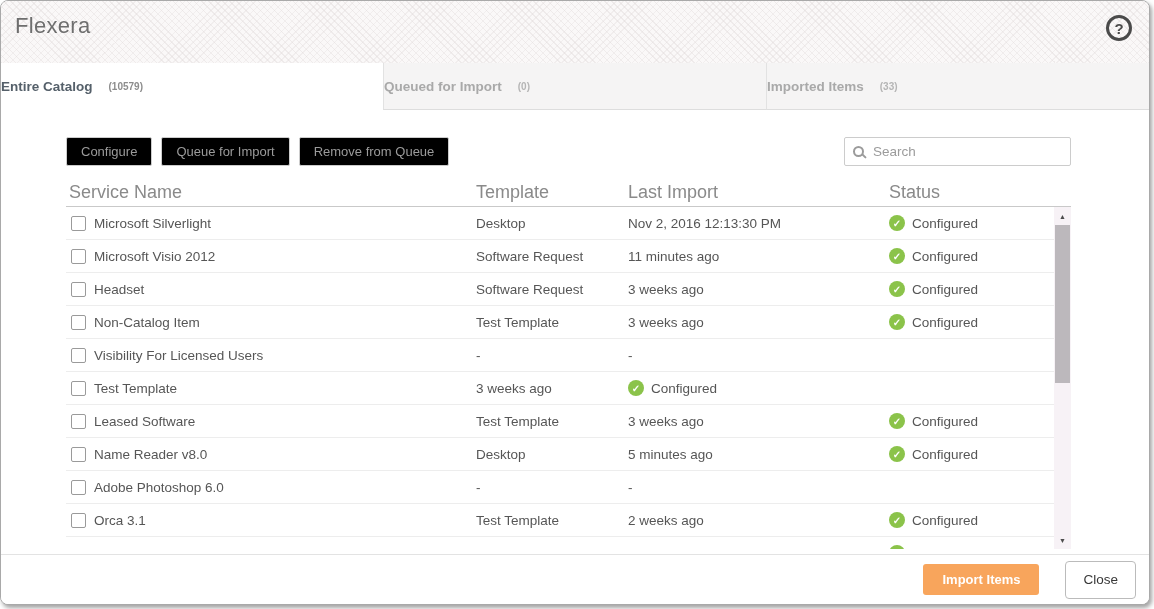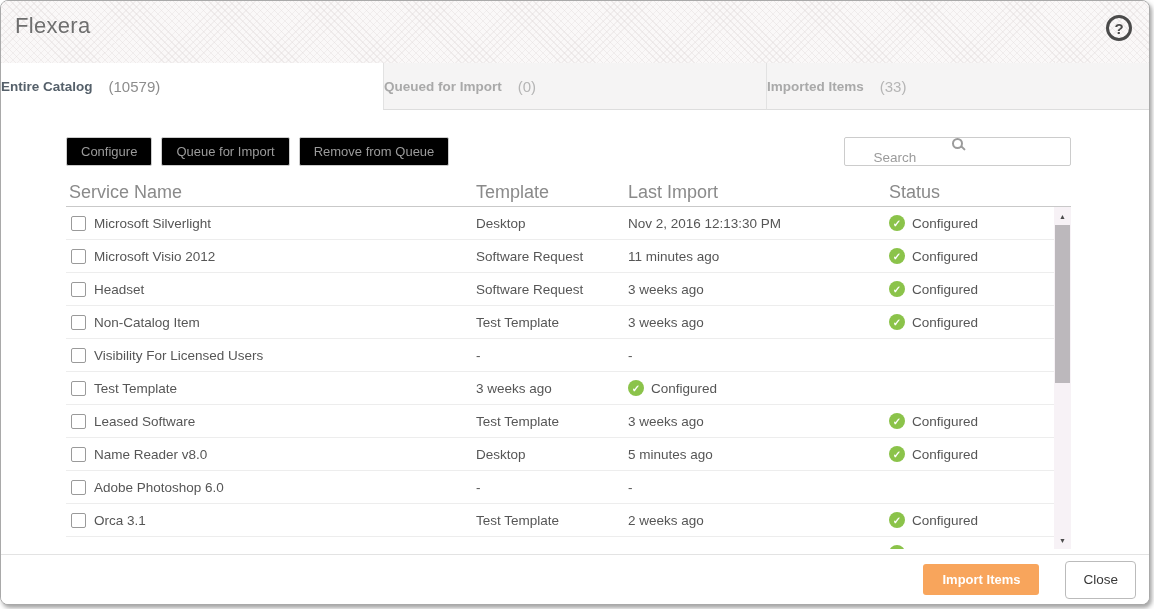--- a/index.html
+++ b/index.html
@@ -39,39 +39,39 @@
 
   
   .tabs { display:flex; height:47px; }
   .tab {
     flex:1 1 0; display:flex; align-items:center; justify-content:flex-start;
     gap:16px; cursor:pointer;
     background:#f5f4f4; border-bottom:1px solid #ddd; border-left:1px solid #e2e2e2;
   }
   .tab:first-child { border-left:none; }
   .tab .tab-label { font-size:13.5px; font-weight:700; color:#a9a9a9; }
-  .tab .tab-count { font-size:15px; font-weight:400; color:#b5b5b5; }
+  .tab .tab-count { font-size:10px; font-weight:700; color:#b5b5b5; }
   .tab.active { background:#fff; border-bottom:1px solid transparent; }
   .tab.active .tab-label { color:#55606a; }
   .tab.active .tab-count { color:#8d8d8d; }
 
   
   .content { padding:27px 78px 0 65px; position:relative; }
 
   .toolbar { display:flex; align-items:center; }
   .tb-btn {
     height:29px; padding:0 14px; margin-right:9px;
     background:#000000; border:1px solid #ccc; border-radius:2px;
     font-size:13px; color:#9b9b9b; cursor:pointer;
     font-family:"Liberation Sans", sans-serif;
   }
   .search-wrap {
     margin-left:auto; width:227px; height:29px;
     border:1px solid #ccc; border-radius:2px; background:#fff;
-    display:flex; align-items:center; padding:0 8px;flex-direction:column;
+    display:flex; align-items:center; padding:0 8px;
   }
   .search-icon { width:11px; height:11px; border:2px solid #9b9b9b; border-radius:50%; position:relative; flex:0 0 auto; }
   .search-icon::after {
     content:""; position:absolute; width:2px; height:6px; background:#9b9b9b;
     right:-3px; bottom:-4px; transform:rotate(-45deg); border-radius:1px;
   }
   .search-input {
     border:none; outline:none; flex:1; margin-left:9px;
     font-size:13.5px; color:#555; font-family:"Liberation Sans", sans-serif; background:transparent;
   }

